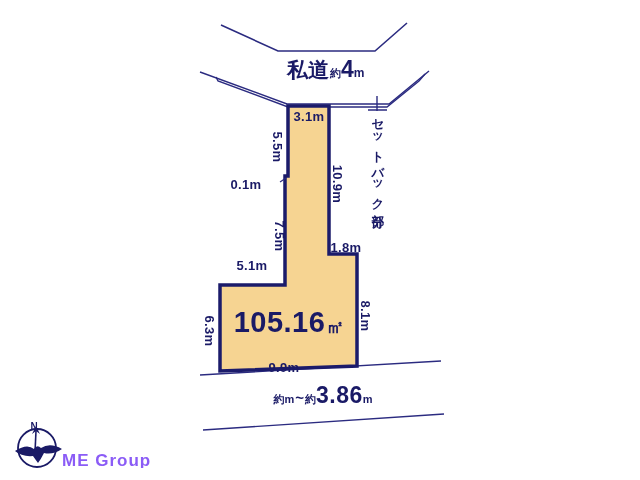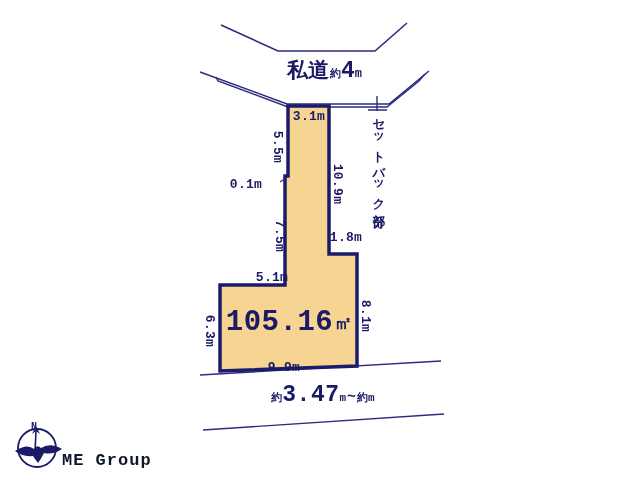--- a/index.html
+++ b/index.html
@@ -1,40 +1,40 @@
 <!DOCTYPE html>
 <html><head>
 <meta charset="utf-8">
 <style>
   html,body{margin:0;padding:0;background:#fff;}
   #stage{
     position:relative;width:640px;height:468px;background:#ffffff;overflow:hidden;
-    font-family:Liberation Mono, monospace;color:#1a1a66;
+    font-family:Liberation Sans, sans-serif;color:#1a1a66;
   }
   #diagram-svg{position:absolute;left:0;top:0;}
   .lbl{position:absolute;font-size:13px;font-weight:600;color:#1a1a66;white-space:nowrap;letter-spacing:.3px;}
   .ctr{transform:translate(-50%,-50%);text-align:right;}
   .rot{transform:translate(-50%,-50%) rotate(90deg);}
   .road-label{position:absolute;left:287px;top:56px;display:flex;align-items:baseline;color:#1a1a66;white-space:nowrap;}
   .road-label .big{font-size:21px;font-weight:600;}
   .road-label .small{font-size:11px;font-weight:600;margin-left:1px;}
   .road-label .num{font-size:23px;font-weight:600;line-height:1;}
   .road-label .unit{font-size:12px;font-weight:600;}
   .setback-label{position:absolute;left:369px;top:110px;writing-mode:vertical-rl;text-orientation:upright;
     font-size:12.5px;font-weight:600;letter-spacing:1.5px;color:#1a1a66;}
   .area-label{position:absolute;left:289px;top:322px;transform:translate(-50%,-50%);white-space:nowrap;
-    color:#1a1a66;display:flex;align-items:center;}
+    color:#1a1a66;display:flex;align-items:flex-end;}
   .area-label .val{font-size:29px;font-weight:600;letter-spacing:.5px;}
   .area-label .unit{font-size:18px;font-weight:600;margin-left:1px;}
   .frontage{position:absolute;left:323px;top:395px;transform:translate(-50%,-50%);white-space:nowrap;
     color:#1a1a66;display:flex;align-items:baseline;}
   .frontage .sm{font-size:11px;font-weight:600;}
   .frontage .bg{font-size:23px;font-weight:600;letter-spacing:.5px;}
   .frontage .md{font-size:15px;font-weight:600;margin:0 1px;}
-  .brand{position:absolute;left:62px;top:451px;font-size:17px;font-weight:600;color:#0f172a;letter-spacing:1px;}
+  .brand{position:absolute;left:62px;top:451px;font-size:17px;font-weight:600;color:#8b5cf6;letter-spacing:1px;}
   .compass-n{position:absolute;left:34px;top:426px;transform:translate(-50%,-50%);
     font-size:10px;font-weight:700;color:#1a1a66;}
 </style>
 </head>
 <body>
 
 <div id="stage">
 
   <svg id="diagram-svg" width="640" height="480" viewBox="0 0 640 480">
 
@@ -64,36 +64,36 @@
     <span class="unit">m</span>
   </div>
 
   <div class="setback-label">セットバック部分</div>
 
   <div class="lbl ctr" style="left:309px;top:116px;">3.1m</div>
   <div class="lbl rot" style="left:277px;top:147px;">5.5m</div>
   <div class="lbl ctr" style="left:246px;top:184px;">0.1m</div>
   <div class="lbl rot" style="left:279px;top:236px;">7.5m</div>
   <div class="lbl rot" style="left:337px;top:184px;">10.9m</div>
-  <div class="lbl ctr" style="left:346px;top:237px;">1.8m</div>
-  <div class="lbl ctr" style="left:252px;top:277px;margin-left:20px;">5.1m</div>
+  <div class="lbl ctr" style="left:346px;top:247px;">1.8m</div>
+  <div class="lbl ctr" style="left:252px;top:265px;">5.1m</div>
   <div class="lbl rot" style="left:209px;top:331px;">6.3m</div>
   <div class="lbl rot" style="left:365px;top:316px;">8.1m</div>
   <div class="lbl ctr" style="left:284px;top:367px;">9.9m</div>
 
   <div class="area-label">
     <span class="val">105.16</span>
     <span class="unit">㎡</span>
   </div>
 
   <div class="frontage">
     <span class="sm">約</span>
-    <span class="bg">3.47</span>
     <span class="sm">m</span>
     <span class="md">~</span>
     <span class="sm">約</span>
+    <span class="bg">3.86</span>
     <span class="sm">m</span>
   </div>
 
   <div class="compass-n">N</div>
   <div class="brand">ME Group</div>
 
 </div>
 
 </body></html>

